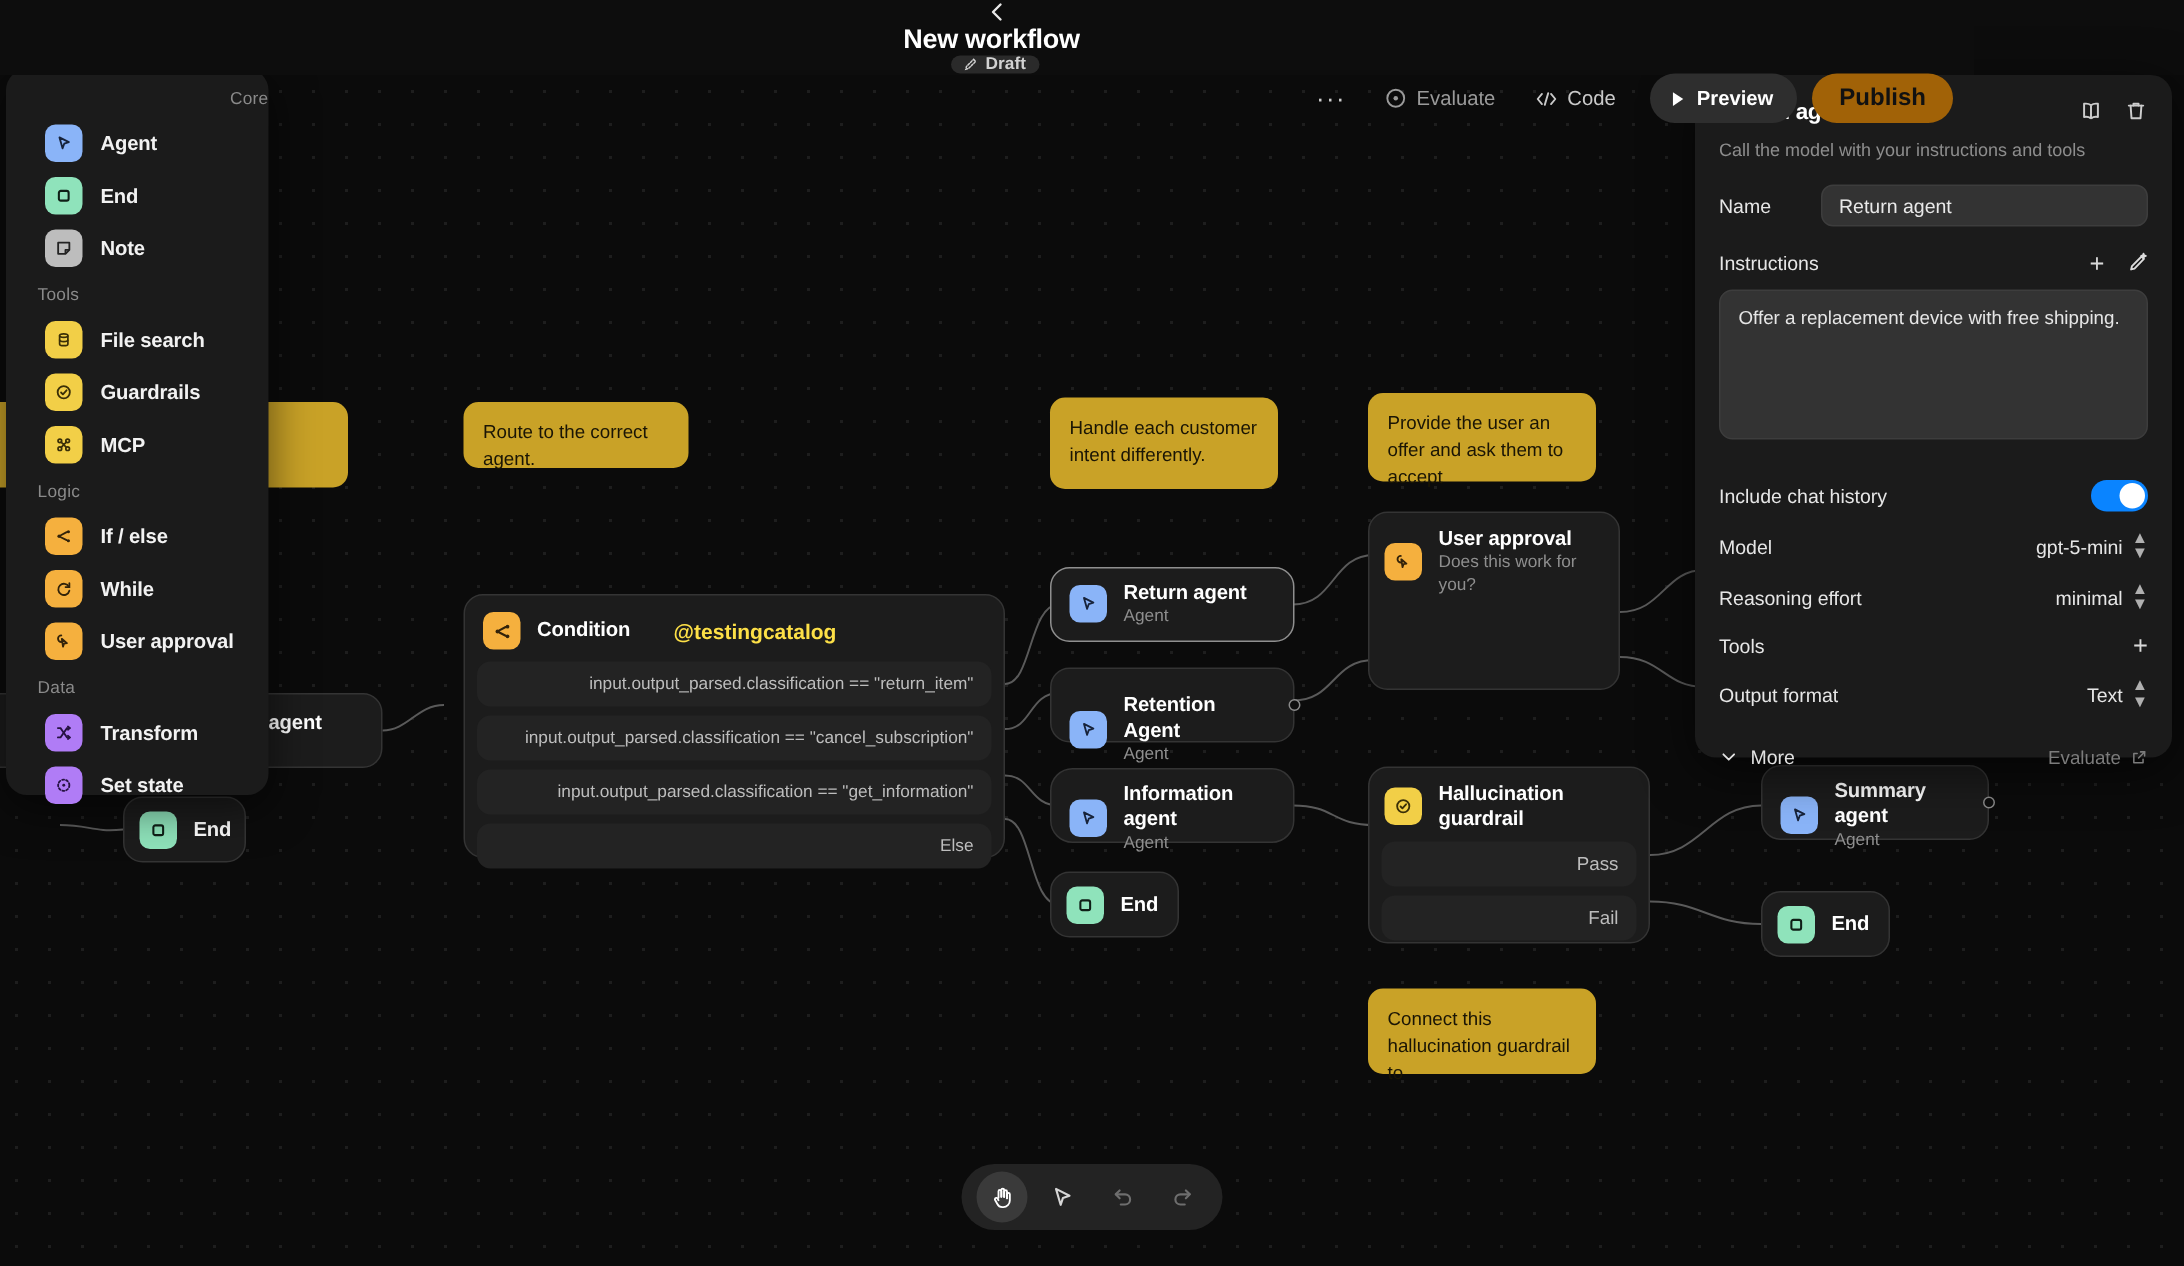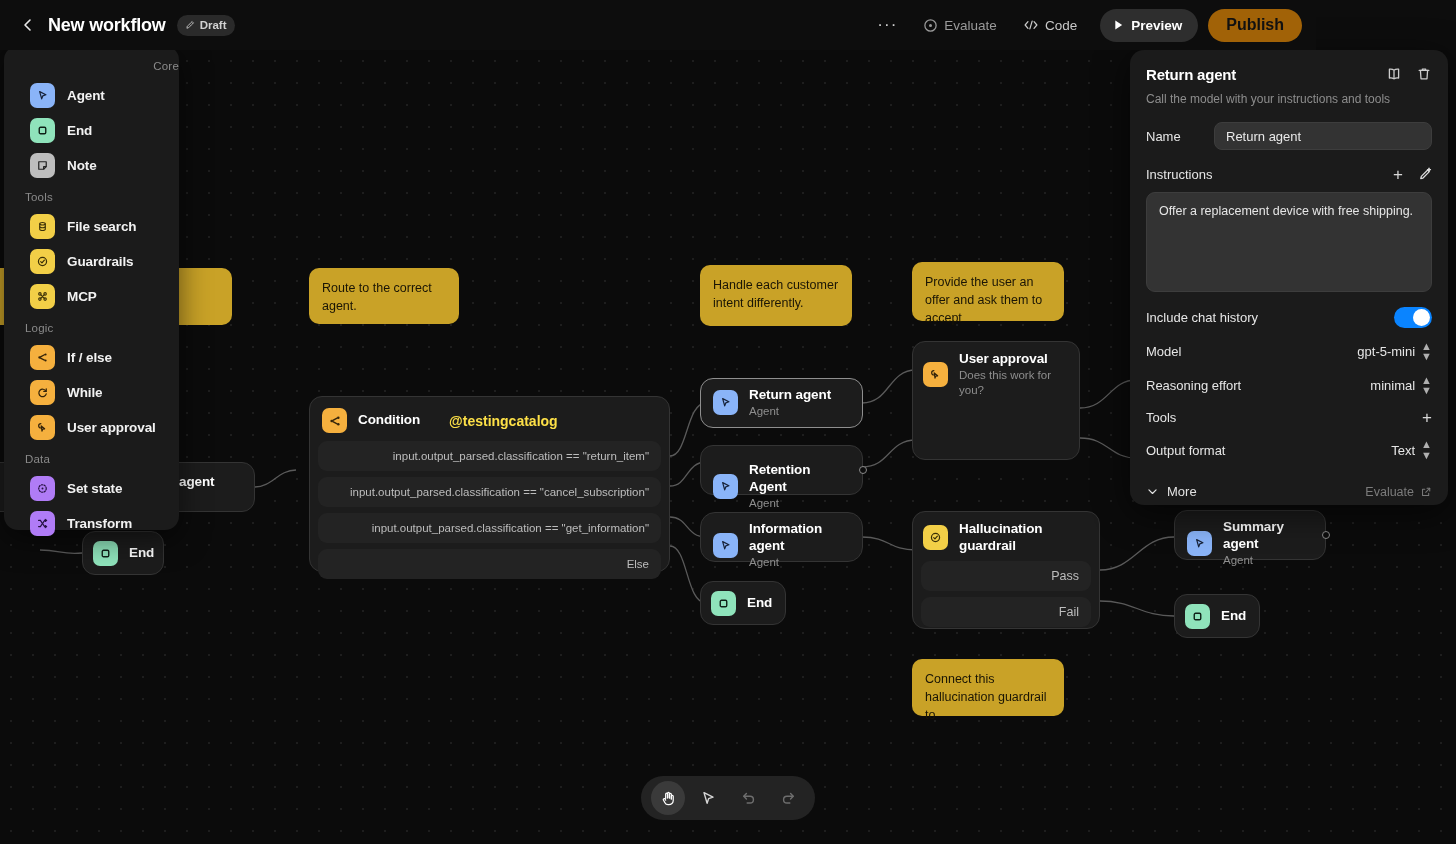--- a/index.html
+++ b/index.html
@@ -16,21 +16,21 @@
     position: absolute; left: 0; top: 50px; width: 1456px; height: 794px;
     background-color: #0b0b0b;
     background-image: radial-gradient(circle, #1e1e1e 1px, transparent 1.1px);
     background-size: 22px 22px;
   }
   .edges { position: absolute; left: 0; top: 0; width: 1456px; height: 794px; pointer-events: none; }
 
   
   .topbar {
     position: absolute; left: 0; top: 0; width: 1316px; height: 50px;
-    background: #0d0d0d; display: flex; align-items: center; z-index: 60;
+    background: #0d0d0d; display: flex; align-items: center; z-index: 60; flex-direction: column;
   }
   .back-btn {
     width: 28px; height: 28px; margin-left: 14px; display: flex; align-items: center;
     justify-content: center; color: #e8e8e8; cursor: pointer; border-radius: 6px;
   }
   .wf-title { font-size: 18px; font-weight: bold; color: #ffffff; margin-left: 6px; letter-spacing: -0.2px; }
   .draft-badge {
     margin-left: 11px; height: 21px; padding: 0 9px 0 7px; border-radius: 11px;
     background: #2a2a2a; color: #d2d2d2; font-size: 11.5px; font-weight: bold;
     display: flex; align-items: center; gap: 4px; cursor: pointer;
@@ -172,21 +172,21 @@
         <path d="M1100 551 C 1134 551, 1140 566, 1174 566"></path>
 
         <path d="M255 437 C 272 437, 278 420, 296 420"></path>
         <path d="M40 500 C 60 500, 62 505, 82 503"></path>
       </g>
     </svg>
 
     <div class="note" style="left:0px; top:218px; width:232px; height:57px; border-radius:0 10px 10px 0;">
       <span>’s intent.</span>
     </div>
-    <div class="note" style="left:309px; top:218px; width:150px; height:56px;">
+    <div class="note" style="left:309px; top:218px; width:150px; height:44px;">
       <span>Route to the correct agent.</span>
     </div>
     <div class="note" style="left:700px; top:215px; width:152px; height:61px;">
       <span>Handle each customer intent differently.</span>
     </div>
     <div class="note" style="left:912px; top:212px; width:152px; height:59px;">
       <span>Provide the user an offer and ask them to accept</span>
     </div>
     <div class="note" style="left:912px; top:609px; width:152px; height:57px;">
       <span>Connect this hallucination guardrail to</span>
@@ -480,36 +480,36 @@
             <path d="M6.4 6 L10.6 9.6 L8.2 10 L7.4 12.4 Z" stroke-linejoin="round"></path>
         </svg>
       </span>
       <span class="pal-label">User approval</span>
     </div>
 
     <div class="pal-section">Data</div>
     <div class="pal-item">
       <span class="sq" style="background:#b07cf6;">
         <svg width="13" height="13" viewBox="0 0 16 16" fill="none" stroke="#261242" stroke-width="1.5" stroke-linecap="round">
-          <circle cx="8" cy="8" r="4.6" stroke-dasharray="1.6 1.7"></circle>
-            <circle cx="8" cy="8" r="1.2" fill="#261242" stroke="none"></circle>
-        </svg>
-      </span>
-      <span class="pal-label">Set state</span>
-    </div>
-    <div class="pal-item">
-      <span class="sq" style="background:#b07cf6;">
-        <svg width="13" height="13" viewBox="0 0 16 16" fill="none" stroke="#261242" stroke-width="1.5" stroke-linecap="round">
           <path d="M3.2 4.2 H5.4 L10.6 11.8 H12.8"></path>
             <path d="M3.2 11.8 H5.4 L10.6 4.2 H12.8"></path>
             <path d="M11.4 2.9 L12.9 4.2 L11.4 5.5"></path>
             <path d="M11.4 10.5 L12.9 11.8 L11.4 13.1"></path>
         </svg>
       </span>
       <span class="pal-label">Transform</span>
+    </div>
+    <div class="pal-item">
+      <span class="sq" style="background:#b07cf6;">
+        <svg width="13" height="13" viewBox="0 0 16 16" fill="none" stroke="#261242" stroke-width="1.5" stroke-linecap="round">
+          <circle cx="8" cy="8" r="4.6" stroke-dasharray="1.6 1.7"></circle>
+            <circle cx="8" cy="8" r="1.2" fill="#261242" stroke="none"></circle>
+        </svg>
+      </span>
+      <span class="pal-label">Set state</span>
     </div>
   </div>
 
   <div class="inspector">
     <div class="insp-head">
       <div>
         <div class="insp-title">Return agent</div>
       </div>
       <div class="insp-icons">
         <span class="insp-icon">
@@ -542,21 +542,21 @@
         <span style="color:#dcdcdc; display:flex;">
           <svg width="15" height="15" viewBox="0 0 16 16" fill="none" stroke="currentColor" stroke-width="1.35" stroke-linecap="round" stroke-linejoin="round">
             <path d="M11.4 3.2 L13.1 4.9 L6.4 11.8 L4 12.4 L4.6 10 Z"></path>
               <path d="M12.8 1.2 L13.2 2.4 L14.4 2.8 L13.2 3.2 L12.8 4.4 L12.4 3.2 L11.2 2.8 L12.4 2.4 Z" fill="currentColor"></path>
           </svg>
         </span>
       </div>
     </div>
     <div class="instr-box">Offer a replacement device with free shipping.</div>
 
-    <div class="row" style="margin-top:15px;justify-content:space-between;">
+    <div class="row" style="margin-top:27px;justify-content:space-between;">
       <div class="row-label">Include chat history</div>
       <div class="toggle"></div>
     </div>
 
     <div class="row">
       <div class="row-label">Model</div>
       <div class="row-right">
         <span>gpt-5-mini</span>
         <span class="stepper">▲<span style="margin-top:1px;">▼</span></span>
       </div>

